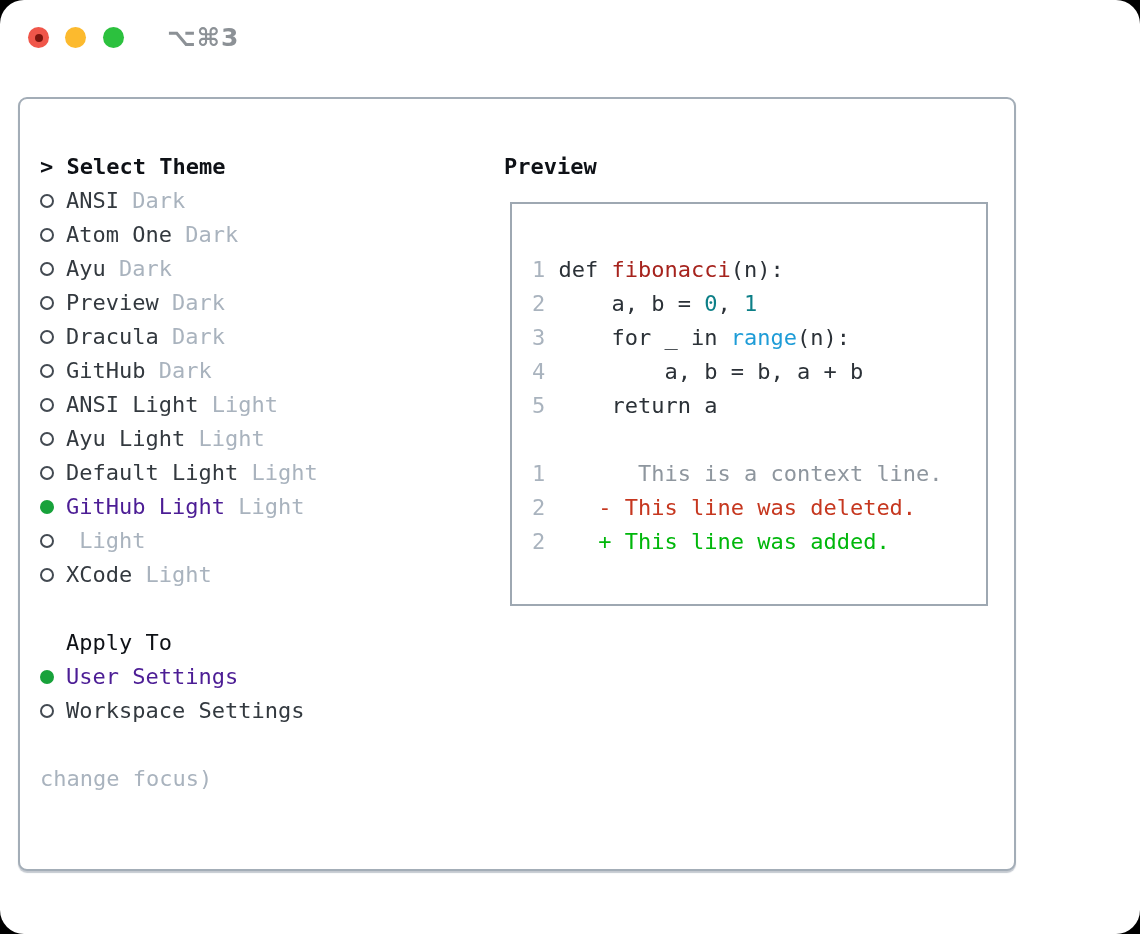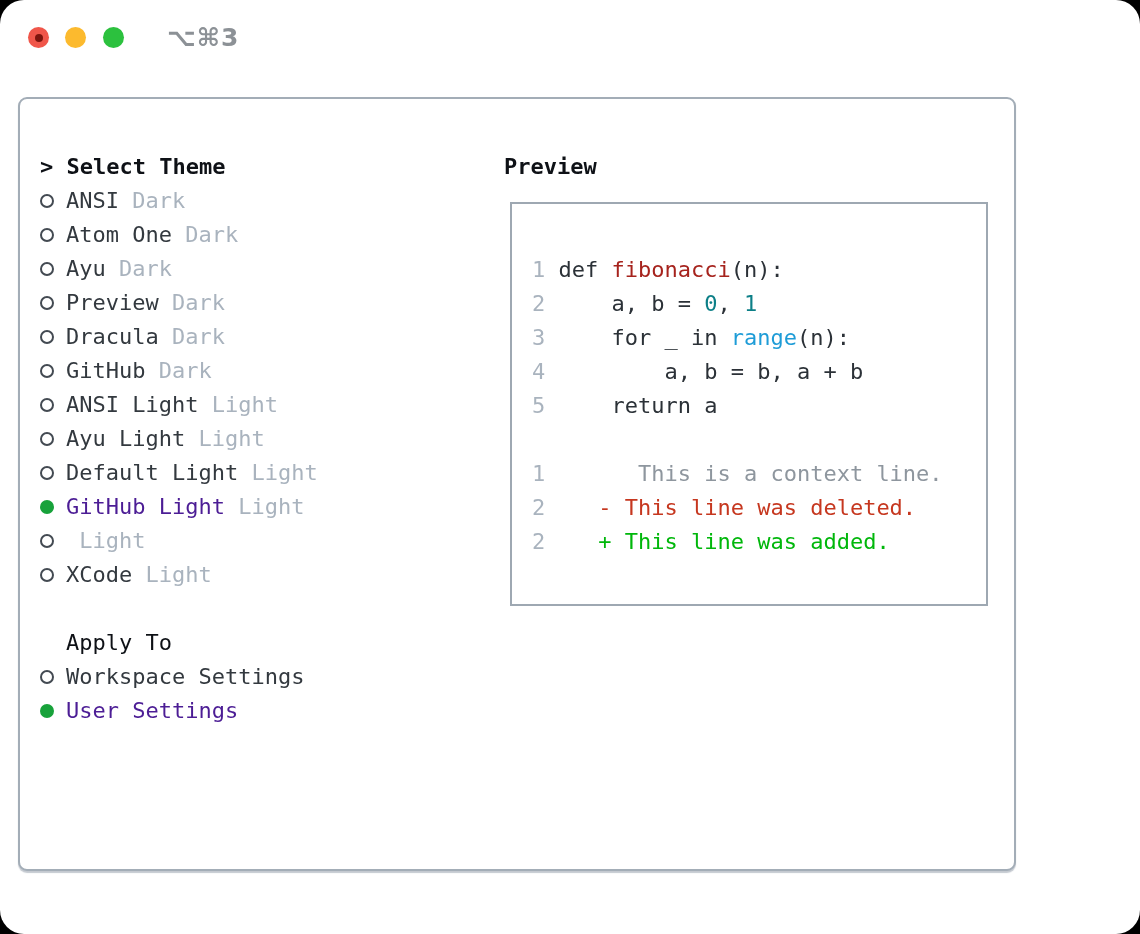--- a/index.html
+++ b/index.html
@@ -88,25 +88,26 @@
           <div class="row"><span class="bullet"></span><span class="tname">Ayu Light</span><span class="tag"> Light</span></div>
           <div class="row"><span class="bullet"></span><span class="tname">Default Light</span><span class="tag"> Light</span></div>
           <div class="row sel"><span class="bullet sel"></span><span class="tname">GitHub Light</span><span class="tag"> Light</span></div>
           <div class="row"><span class="bullet"></span><span class="tag"> Light</span></div>
           <div class="row"><span class="bullet"></span><span class="tname">XCode</span><span class="tag"> Light</span></div>
         </div>
 
       <div class="apply-hdr">Apply To</div>
 
       <div id="applyRows">
+          <div class="row sel"><span class="bullet sel"></span><span class="tname">User Settings</span></div>
           <div class="row"><span class="bullet"></span><span class="tname">Workspace Settings</span></div>
-          <div class="row sel"><span class="bullet sel"></span><span class="tname">User Settings</span></div>
         </div>
 
       <div class="hint">
+        <div>change focus)</div>
       </div>
     </div>
 
     <div class="preview-hdr">Preview</div>
 
     <div class="preview-box">
       <div class="codewrap" id="codeWrap"><div class="cl"><span class="num">1 </span><span class="code">def </span><span class="func">fibonacci</span><span class="code">(n):</span></div><div class="cl"><span class="num">2</span><span class="code">     a, b = </span><span class="numlit">0</span><span class="code">, </span><span class="numlit">1</span></div><div class="cl"><span class="num">3</span><span class="code">     for _ in </span><span class="builtin">range</span><span class="code">(n):</span></div><div class="cl"><span class="num">4</span><span class="code">         a, b = b, a + b</span></div><div class="cl"><span class="num">5</span><span class="code">     return a</span></div><div class="cl">&nbsp;</div><div class="cl"><span class="num">1</span><span class="context">       This is a context line.</span></div><div class="cl"><span class="num">2</span><span class="deleted">    - This line was deleted.</span></div><div class="cl"><span class="num">2</span><span class="added">    + This line was added.</span></div></div>
     </div>
 
   </div>

